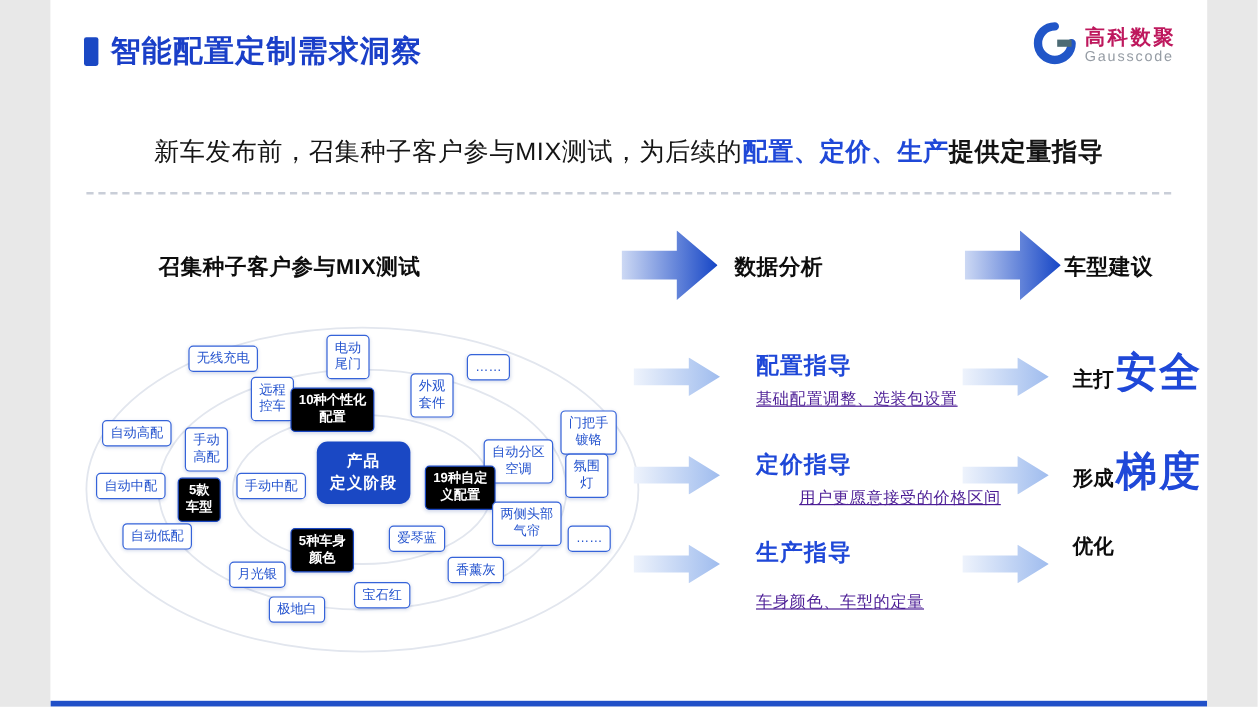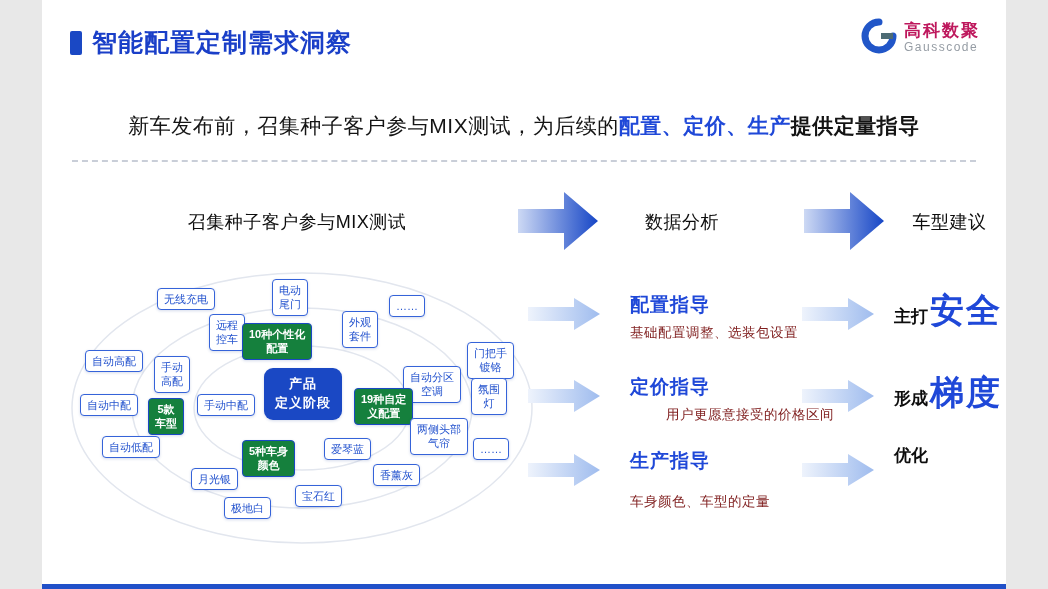--- a/index.html
+++ b/index.html
@@ -17,44 +17,44 @@
   .logo-en { font-size:12px; color:#959ca4; letter-spacing:1.5px; }
 
   
   .subtitle { position:absolute; left:0; top:112px; width:100%; text-align:center; font-size:21px; color:#141414; font-weight:500; letter-spacing:0.5px; }
   .subtitle .hl { color:#1f48d8; font-weight:700; }
   .subtitle .post { font-weight:600; }
 
   .divider { position:absolute; left:30px; right:30px; top:160px; border-top:2px dashed #c9ced8; }
 
   
-  .step-title { position:absolute; font-size:18px; font-weight:400; color:#0d0d0d; text-align:center; letter-spacing:0.5px; }
+  .step-title { position:absolute; font-size:18px; font-weight:700; color:#0d0d0d; letter-spacing:0.5px; }
   .step1 { left:90px; top:210px; width:330px; }
   .step2 { left:570px; top:210px; width:140px; }
   .step3 { left:845px; top:210px; width:125px; }
 
   .big-arrow { position:absolute; width:80px; height:58px; }
   .big-arrow-1 { left:476px; top:192px; }
   .big-arrow-2 { left:762px; top:192px; }
 
   
   .diagram { position:absolute; left:25px; top:266px; width:470px; height:292px; }
   .orbits { position:absolute; left:0; top:0; }
   .node { position:absolute; font-size:11px; line-height:1.3; padding:3px 6px; border-radius:4px;
           text-align:center; white-space:pre-line; width:max-content;
           box-shadow:0 1px 3px rgba(25,60,150,.18); }
   .node.white { background:#ffffff; border:1px solid #3563d9; color:#2453ce; }
-  .node.blue  { background:#15803d; border:1px solid #1a48c4; color:#ffffff; font-weight:700; }
+  .node.blue  { background:#000000; border:1px solid #1a48c4; color:#ffffff; font-weight:700; }
   .node.center{ background:#1a48c4; color:#ffffff; font-weight:700; font-size:13px;
                 padding:7px 11px; border-radius:9px; line-height:1.45; letter-spacing:1px; }
 
   
   .small-arrow { position:absolute; width:72px; height:32px; }
   .a-title { position:absolute; font-size:19px; font-weight:700; color:#1f48d8; letter-spacing:1px; }
-  .a-desc  { position:absolute; font-size:13.5px; color:#7f1d1d; letter-spacing:0.5px; }
+  .a-desc  { position:absolute; font-size:13.5px; color:#4c1d95; letter-spacing:0.5px;text-decoration:underline; }
   .suggest { position:absolute; display:flex; align-items:baseline; gap:2px; }
   .suggest .prefix { font-size:17px; font-weight:700; color:#0d0d0d; }
   .suggest .keyword { font-size:34px; font-weight:700; color:#1f48d8; letter-spacing:2px; }
 
   .bottom-bar { position:absolute; left:0; bottom:0; width:100%; height:5px; background:#2150c8; }
 </style>
 </head>
 <body>
 
 <div class="slide">

